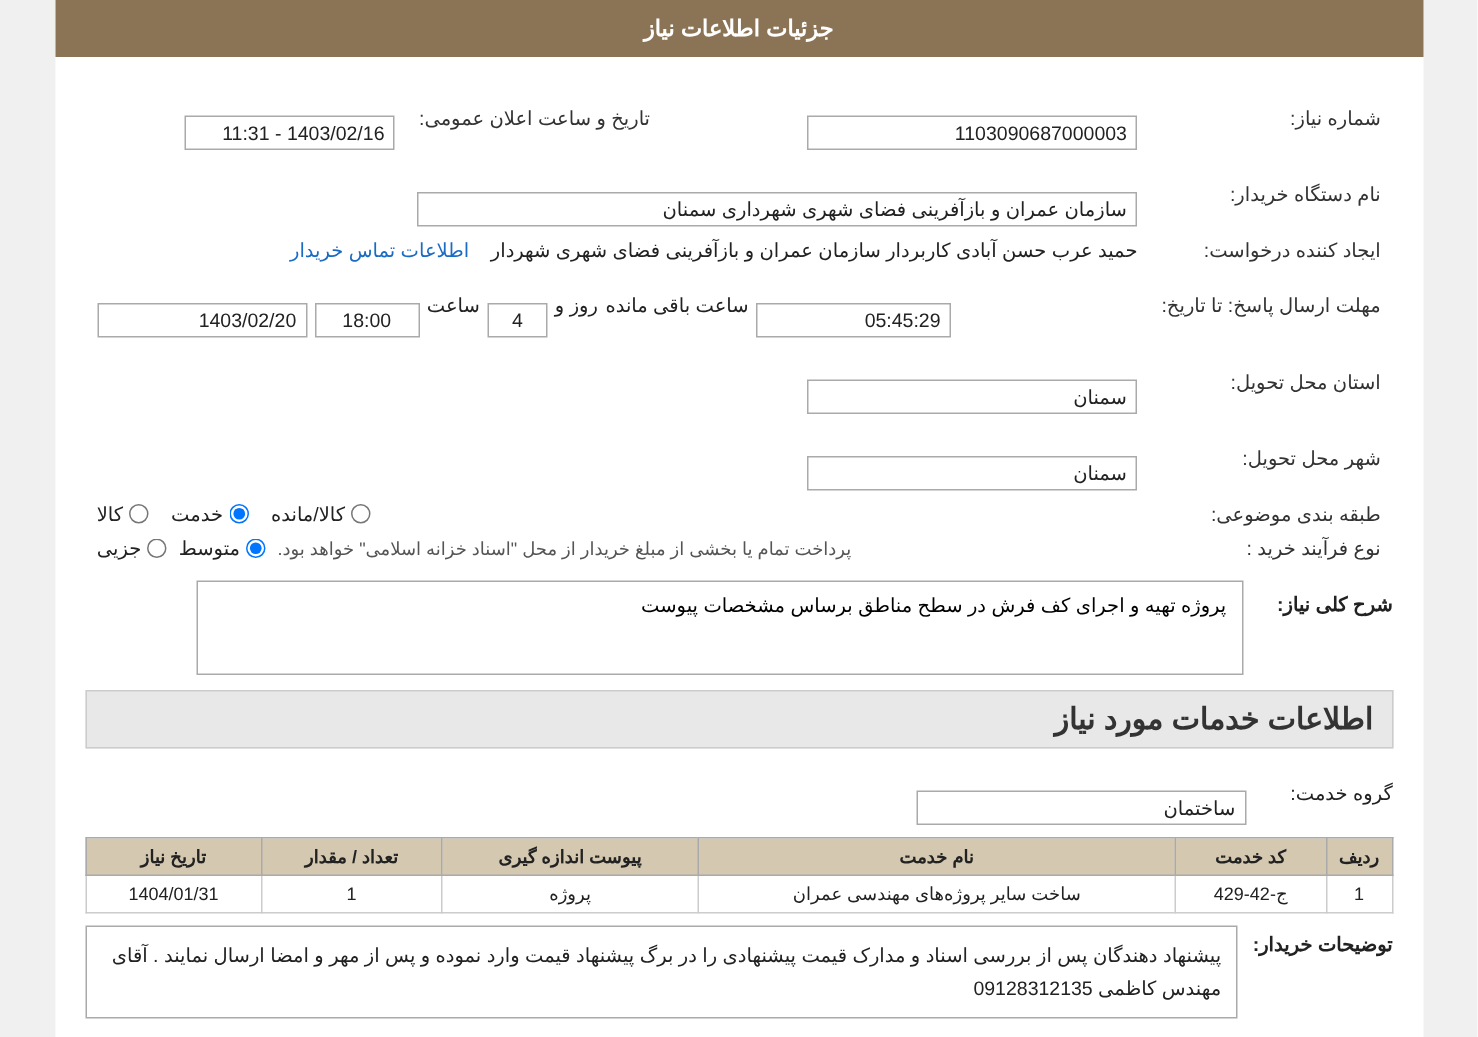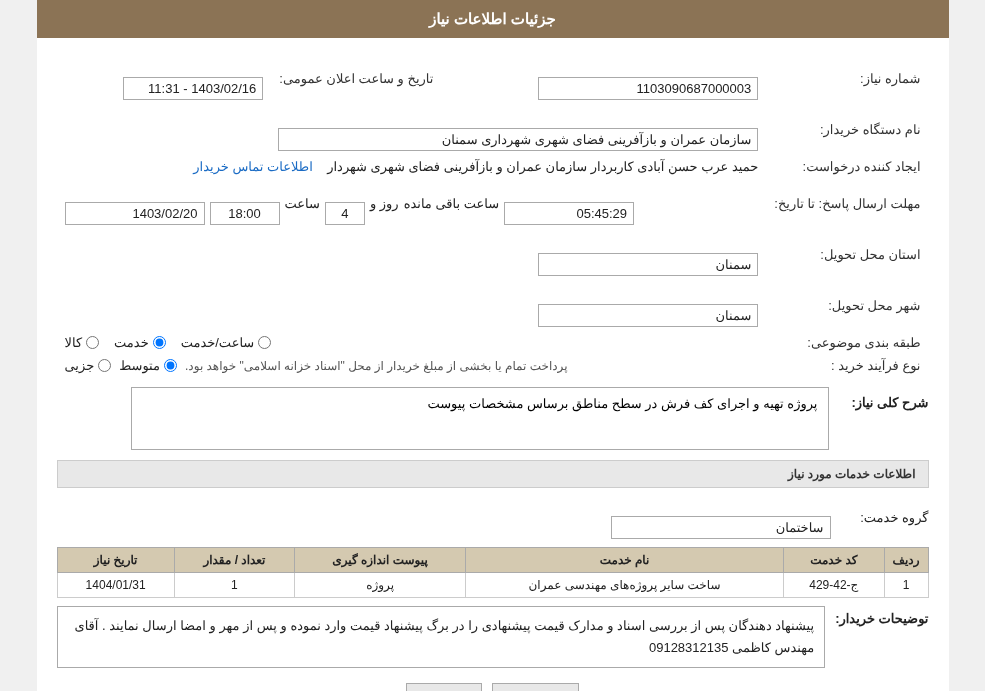--- a/index.html
+++ b/index.html
@@ -68,21 +68,21 @@
     .link-blue {
       color: #1a6bc4;
       text-decoration: none;
     }
     .section-title {
       background: #e8e8e8;
       border: 1px solid #ccc;
       padding: 6px 12px;
       font-weight: bold;
       margin: 10px 0 8px 0;
-      font-size: 12px;
+      font-size: 20px;
       color: #333;
     }
     .radio-group {
       display: flex;
       gap: 15px;
       align-items: center;
       justify-content: flex-end;
     }
     .radio-item {
       display: flex;
@@ -268,21 +268,21 @@
           <span class="input-box input-medium">سمنان</span>
         </td>
       </tr>
 
       <tr>
         <td class="label-cell">طبقه بندی موضوعی:</td>
         <td colspan="3" class="value-cell">
           <div class="radio-group">
             <div class="radio-item">
               <input type="radio" name="category" style="">
-              <span>ساعت/خدمت</span>
+              <span>کالا/مانده</span>
             </div>
             <div class="radio-item">
               <input type="radio" name="category" checked="" style="">
               <span>خدمت</span>
             </div>
             <div class="radio-item">
               <input type="radio" name="category" style="">
               <span>کالا</span>
             </div>
           </div>

